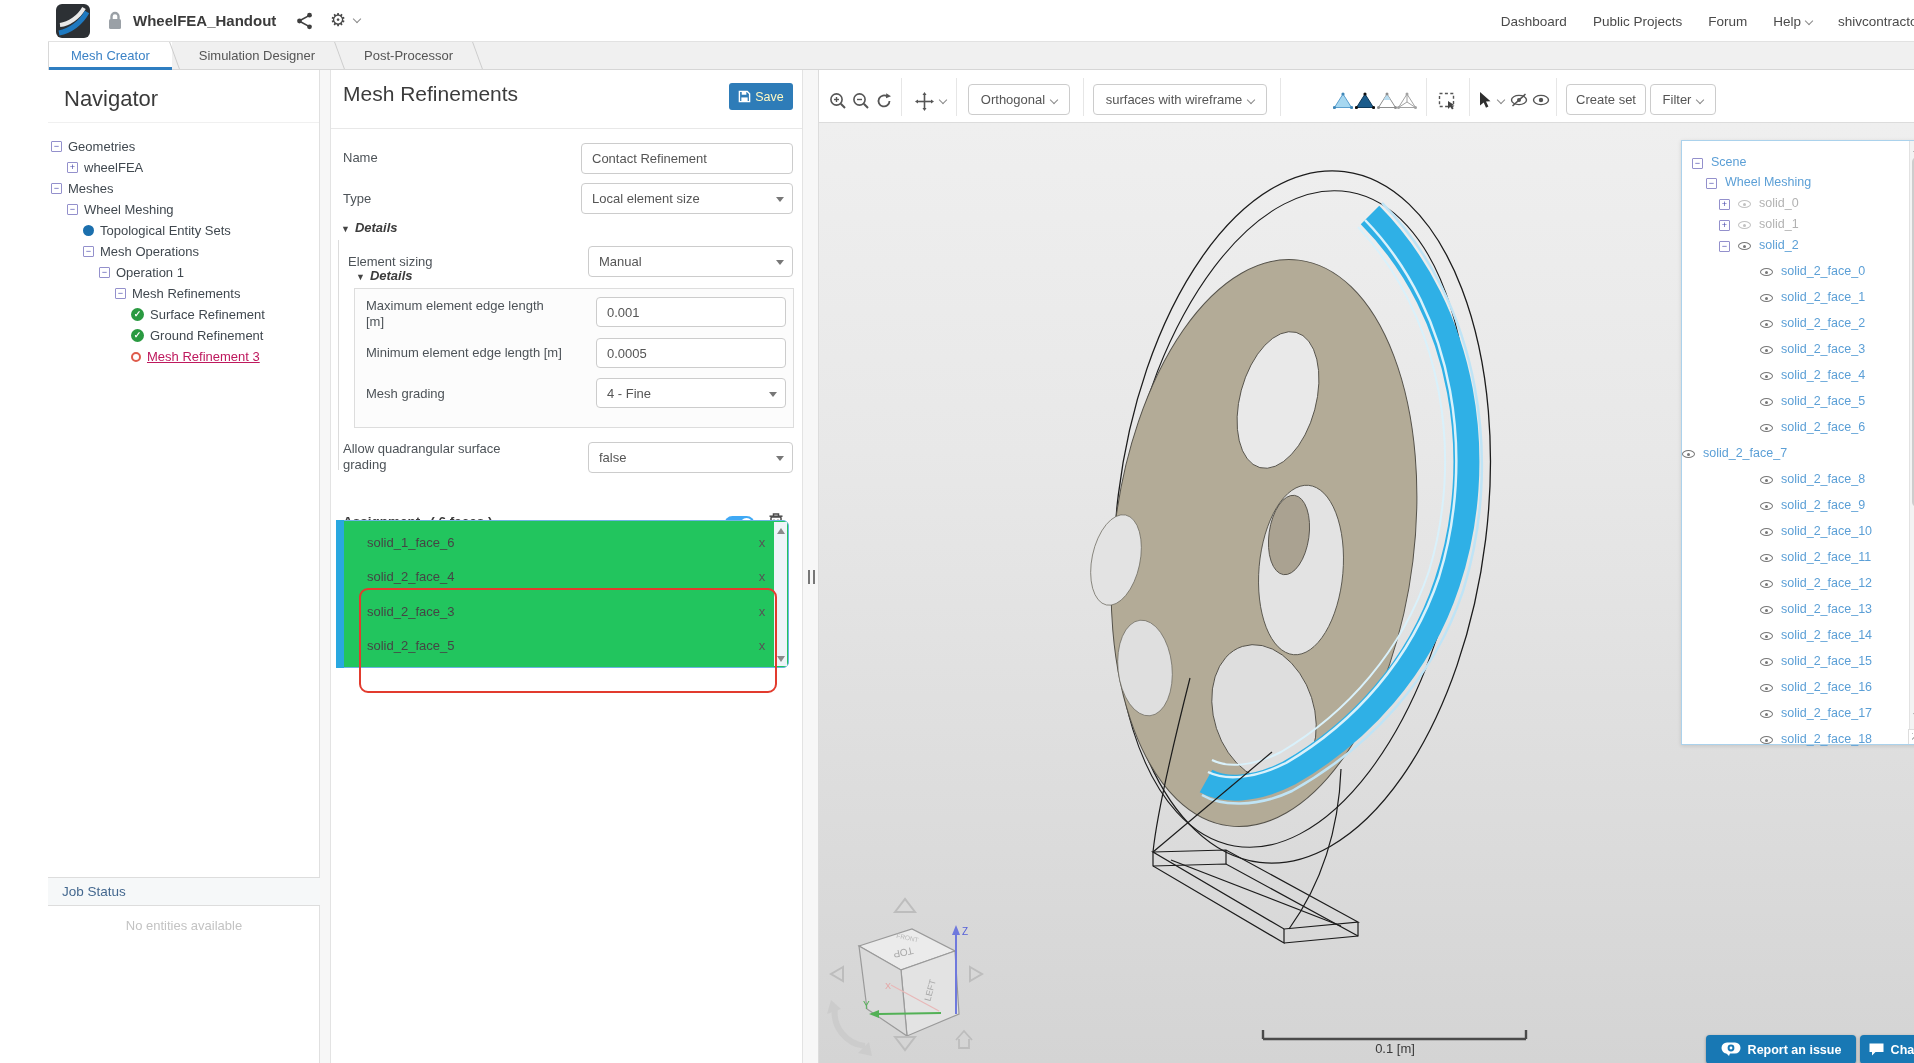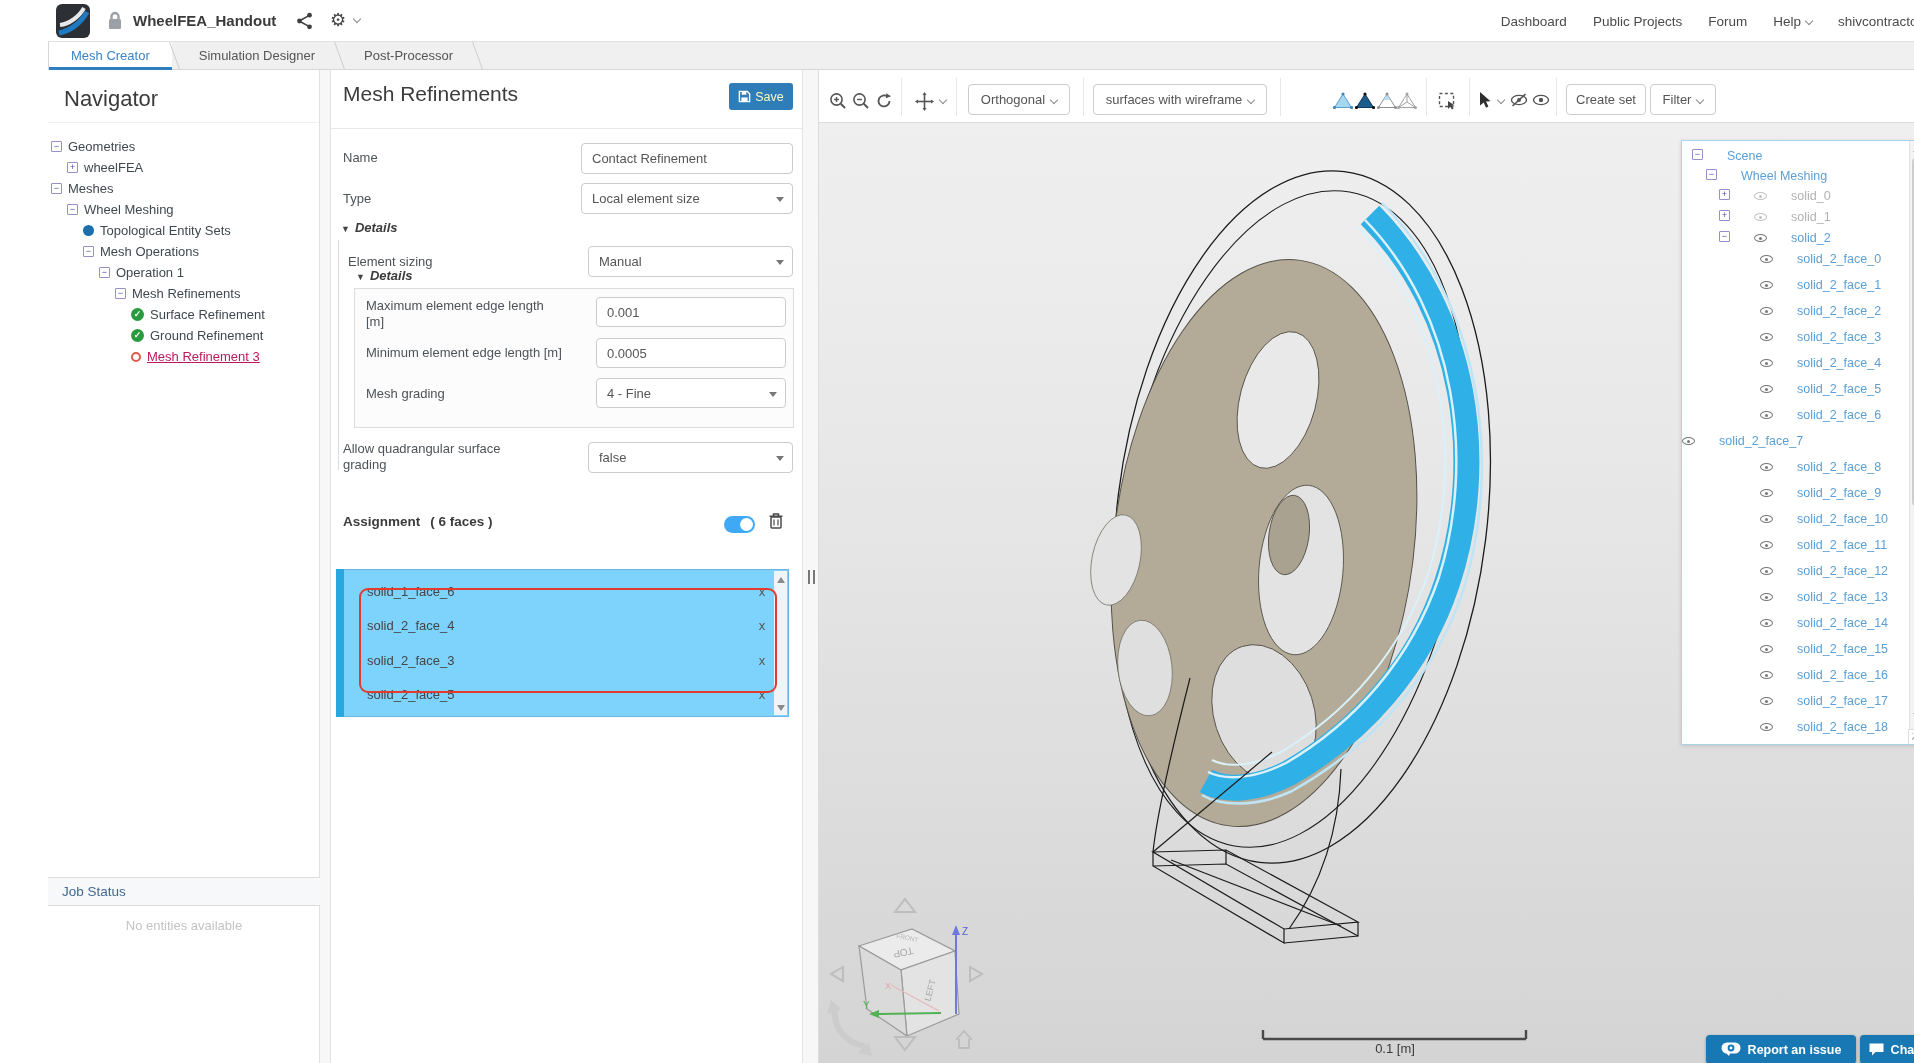--- a/index.html
+++ b/index.html
@@ -62,21 +62,21 @@
   .selbox { position:absolute; height:31px; border:1px solid #ccc; border-radius:4px; background:#fff; font-size:13px; color:#555; display:flex; align-items:center; padding:0 22px 0 10px; cursor:pointer; }
   .selbox::after { content:""; position:absolute; right:8px; top:13px; border-left:4px solid transparent; border-right:4px solid transparent; border-top:5px solid #777; }
   .dtl-head { position:absolute; font-size:13px; font-style:italic; font-weight:bold; color:#3c3c3c; cursor:pointer; }
   .dtl-head::before { content:"▼"; font-style:normal; font-size:9px; margin-right:5px; color:#444; }
   .group-l { position:absolute; left:7px; top:170px; width:1px; height:230px; background:#dcdcdc; }
   .inner-box { position:absolute; left:23px; top:218px; width:440px; height:140px; border:1px solid #ddd; background:#fcfcfc; }
   .assign-head { position:absolute; left:12px; top:444px; display:flex; gap:10px; font-size:13.5px; font-weight:bold; color:#3c3c3c; }
   .toggle { position:absolute; left:393px; top:446px; width:31px; height:17px; border-radius:9px; background:#3fa9f5; cursor:pointer; }
   .toggle::after { content:""; position:absolute; right:2px; top:2px; width:13px; height:13px; border-radius:50%; background:#fff; }
   .trash { position:absolute; left:437px; top:442px; cursor:pointer; }
-  .assign-list { position:absolute; left:5px; top:499px; width:453px; height:148px; background:#7dd3fc; border:1px solid #6cb4e4; border-radius:0; }
+  .assign-list { position:absolute; left:5px; top:450px; width:453px; height:148px; background:#22c55e; border:1px solid #6cb4e4; border-radius:6px; }
   .assign-bar { position:absolute; left:-1px; top:-1px; width:8px; height:148px; background:#29a8e0; }
   .assign-rows { position:absolute; left:8px; top:4px; width:430px; }
   .assign-row { height:34.5px; display:flex; align-items:center; font-size:13px; color:#454545; }
   .assign-row .alab { padding-left:22px; flex:1; }
   .assign-row .ax { width:26px; text-align:center; color:#555; cursor:pointer; }
   .alist-scroll { position:absolute; right:1px; top:1px; width:13px; height:144px; background:#eef4f8; }
   .alist-scroll .up, .alist-scroll .dn { position:absolute; left:3px; width:0; height:0; border-left:4px solid transparent; border-right:4px solid transparent; }
   .alist-scroll .up { top:6px; border-bottom:6px solid #8a8a8a; }
   .alist-scroll .dn { bottom:4px; border-top:6px solid #8a8a8a; }
   .red-box { position:absolute; left:28px; top:518px; width:418px; height:105px; border:2.5px solid #e23b2e; border-radius:9px; pointer-events:none; }
@@ -87,21 +87,21 @@
   .tbtn { position:absolute; top:14px; height:31px; border:1px solid #ccc; border-radius:4px; background:#fff; font-size:13px; color:#555; display:flex; align-items:center; justify-content:center; gap:6px; cursor:pointer; }
   .tico { position:absolute; top:22px; cursor:pointer; }
   .tsep { position:absolute; top:8px; width:1px; height:38px; background:#e6e6e6; }
   .canvas { position:absolute; left:0; top:53px; width:1143px; height:940px; background:linear-gradient(180deg,#efefef 0%, #e8e8e8 35%, #d4d4d4 100%); overflow:hidden; }
   .scene-svg { position:absolute; left:0; top:0; }
   .scale-label { position:absolute; left:536px; top:918px; width:80px; text-align:center; font-size:13px; color:#3a3a3a; }
 
   
   .scene-panel { position:absolute; left:862px; top:17px; width:243px; height:605px; background:#fff; border:1px solid #abd2ec; box-shadow:0 1px 4px rgba(0,0,0,.12); }
   .sp-content { position:absolute; left:0; top:8px; width:228px; }
-  .sp-row { display:flex; align-items:flex-start; gap:24px; font-size:12.5px; color:#5b9fd6; white-space:nowrap; }
+  .sp-row { display:flex; align-items:flex-end; gap:8px; font-size:12.5px; color:#5b9fd6; white-space:nowrap; }
   .sp-row .lbl { cursor:pointer; }
   .sp-row.dim .lbl { color:#b2b2b2; }
   .sp-row.dim .eye { opacity:.45; }
   .eye { position:relative; width:13px; height:13px; min-width:13px; cursor:pointer; }
   .eye::before { content:""; position:absolute; left:0; top:3px; width:11px; height:6px; border:1px solid #787878; border-radius:50%; }
   .eye::after { content:""; position:absolute; left:4.5px; top:5.5px; width:3px; height:3px; background:#787878; border-radius:50%; }
   .sp-scroll { position:absolute; right:0; top:0; width:14px; height:603px; background:#f3f3f3; border-left:1px solid #e2e2e2; }
   .sp-scroll .up, .sp-scroll .dn { position:absolute; left:3px; width:0; height:0; border-left:4px solid transparent; border-right:4px solid transparent; }
   .sp-scroll .up { top:5px; border-bottom:6px solid #9a9a9a; }
   .sp-scroll .dn { top:572px; border-top:6px solid #9a9a9a; }

